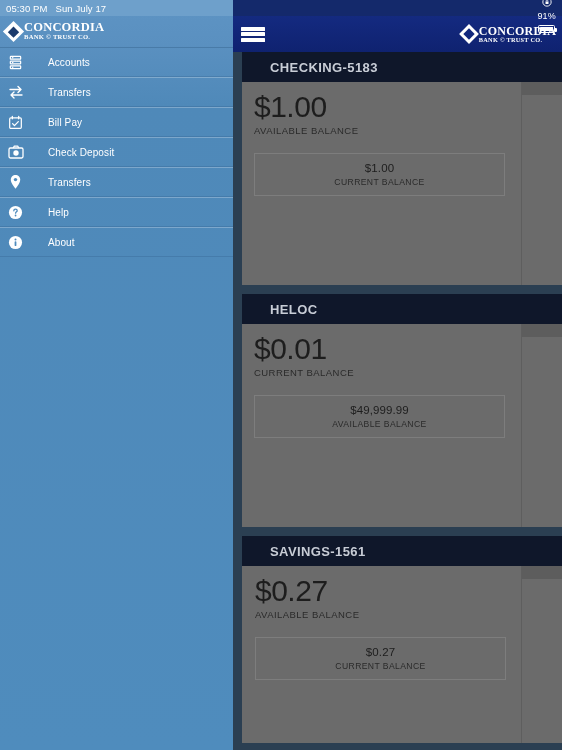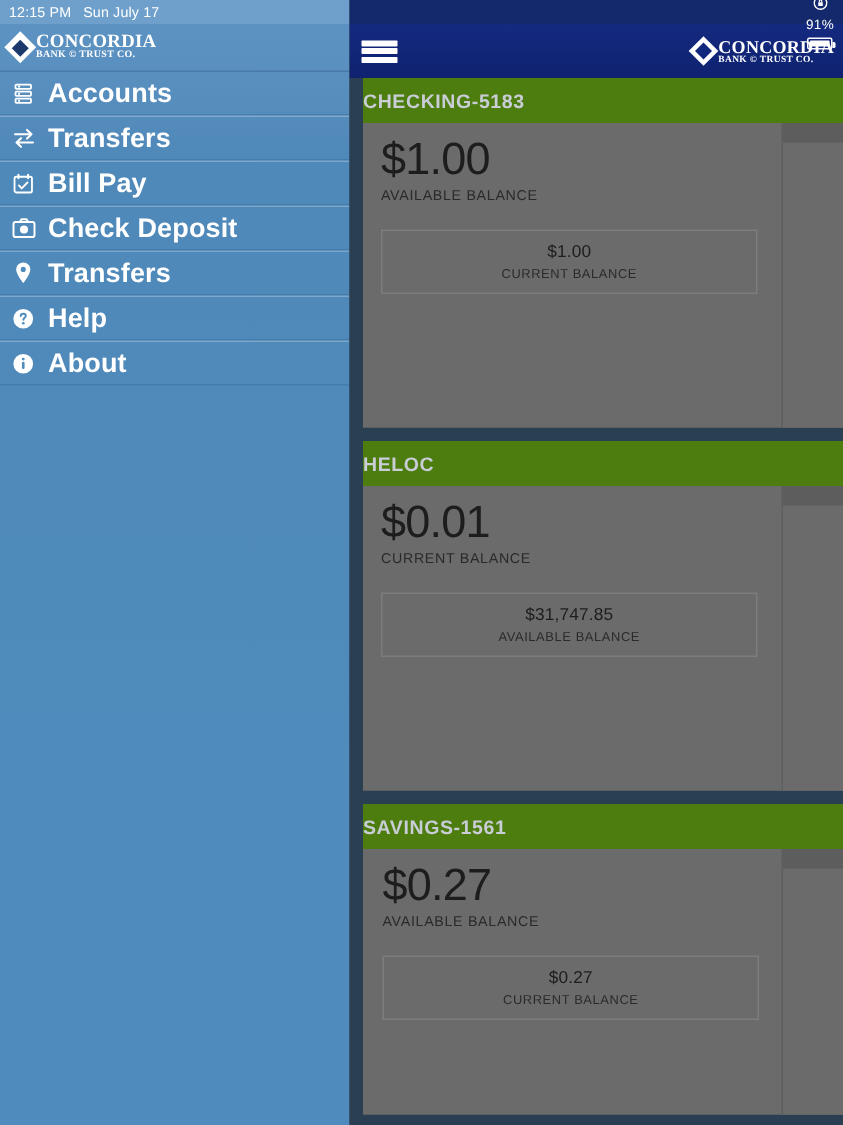--- a/index.html
+++ b/index.html
@@ -83,23 +83,24 @@
   }
   .menu-item:first-child { border-top: 1px solid rgba(30,70,110,.28); }
   .menu-icon {
     width: 17px; height: 17px;
     margin-right: 8px;
     display: flex; align-items: center; justify-content: center;
     flex: 0 0 auto;
   }
   .menu-icon svg { display: block; }
   .menu-label {
-    font-size: 18px;
-    font-weight: 700;
+    font-size: 10px;
+    font-weight: 400;
     letter-spacing: .1px;
+    margin-left: 16px;
   }
 
   
   .main {
     position: absolute; left: 233px; top: 0;
     width: 329px; height: 750px;
     background: #2b3f52;
     overflow: hidden;
   }
   .main-statusbar {
@@ -165,23 +166,23 @@
     overflow: hidden;
   }
 
   .card {
     position: relative;
     margin: 0 0 9px 9px;
     background: #6b6b6b;
   }
   .card-header {
     height: 30px;
-    background: #4d7c0f;
-    display: flex; align-items: center;
-    padding-left: 0;
+    background: #0f172a;
+    display: flex; align-items: center;
+    padding-left: 28px;
     color: #c8cdd6;
     font-size: 13px;
     font-weight: 700;
     letter-spacing: .4px;
   }
   .card-body {
     position: relative;
     padding: 8px 0 0 12px;
     height: 203px;
     background: #6b6b6b;
@@ -237,21 +238,21 @@
   }
 </style>
 </head>
 <body>
 
 <div id="app">
 
   <div class="sidebar">
 
     <div class="sidebar-statusbar">
-      <span class="sb-time">12:15 PM</span>
+      <span class="sb-time">05:30 PM</span>
       <span class="sb-date">Sun July 17</span>
     </div>
 
     <div class="sidebar-logo">
       <div class="logo">
         <div class="logo-diamond"></div>
         <div class="logo-text">
           <span class="logo-name">CONCORDIA</span>
           <span class="logo-sub">BANK © TRUST CO.</span>
         </div>
@@ -397,21 +398,21 @@
           </div>
         </div>
       </div>
 
       <div class="card">
         <div class="card-header">HELOC</div>
         <div class="card-body">
           <div class="primary-amount">$0.01</div>
           <div class="primary-label">CURRENT BALANCE</div>
           <div class="balance-box">
-            <div class="balance-amount">$31,747.85</div>
+            <div class="balance-amount">$49,999.99</div>
             <div class="balance-label">AVAILABLE BALANCE</div>
           </div>
           <div class="side-col">
             <div class="side-col-top"></div>
           </div>
         </div>
       </div>
 
       <div class="card">
         <div class="card-header">SAVINGS-1561</div>

